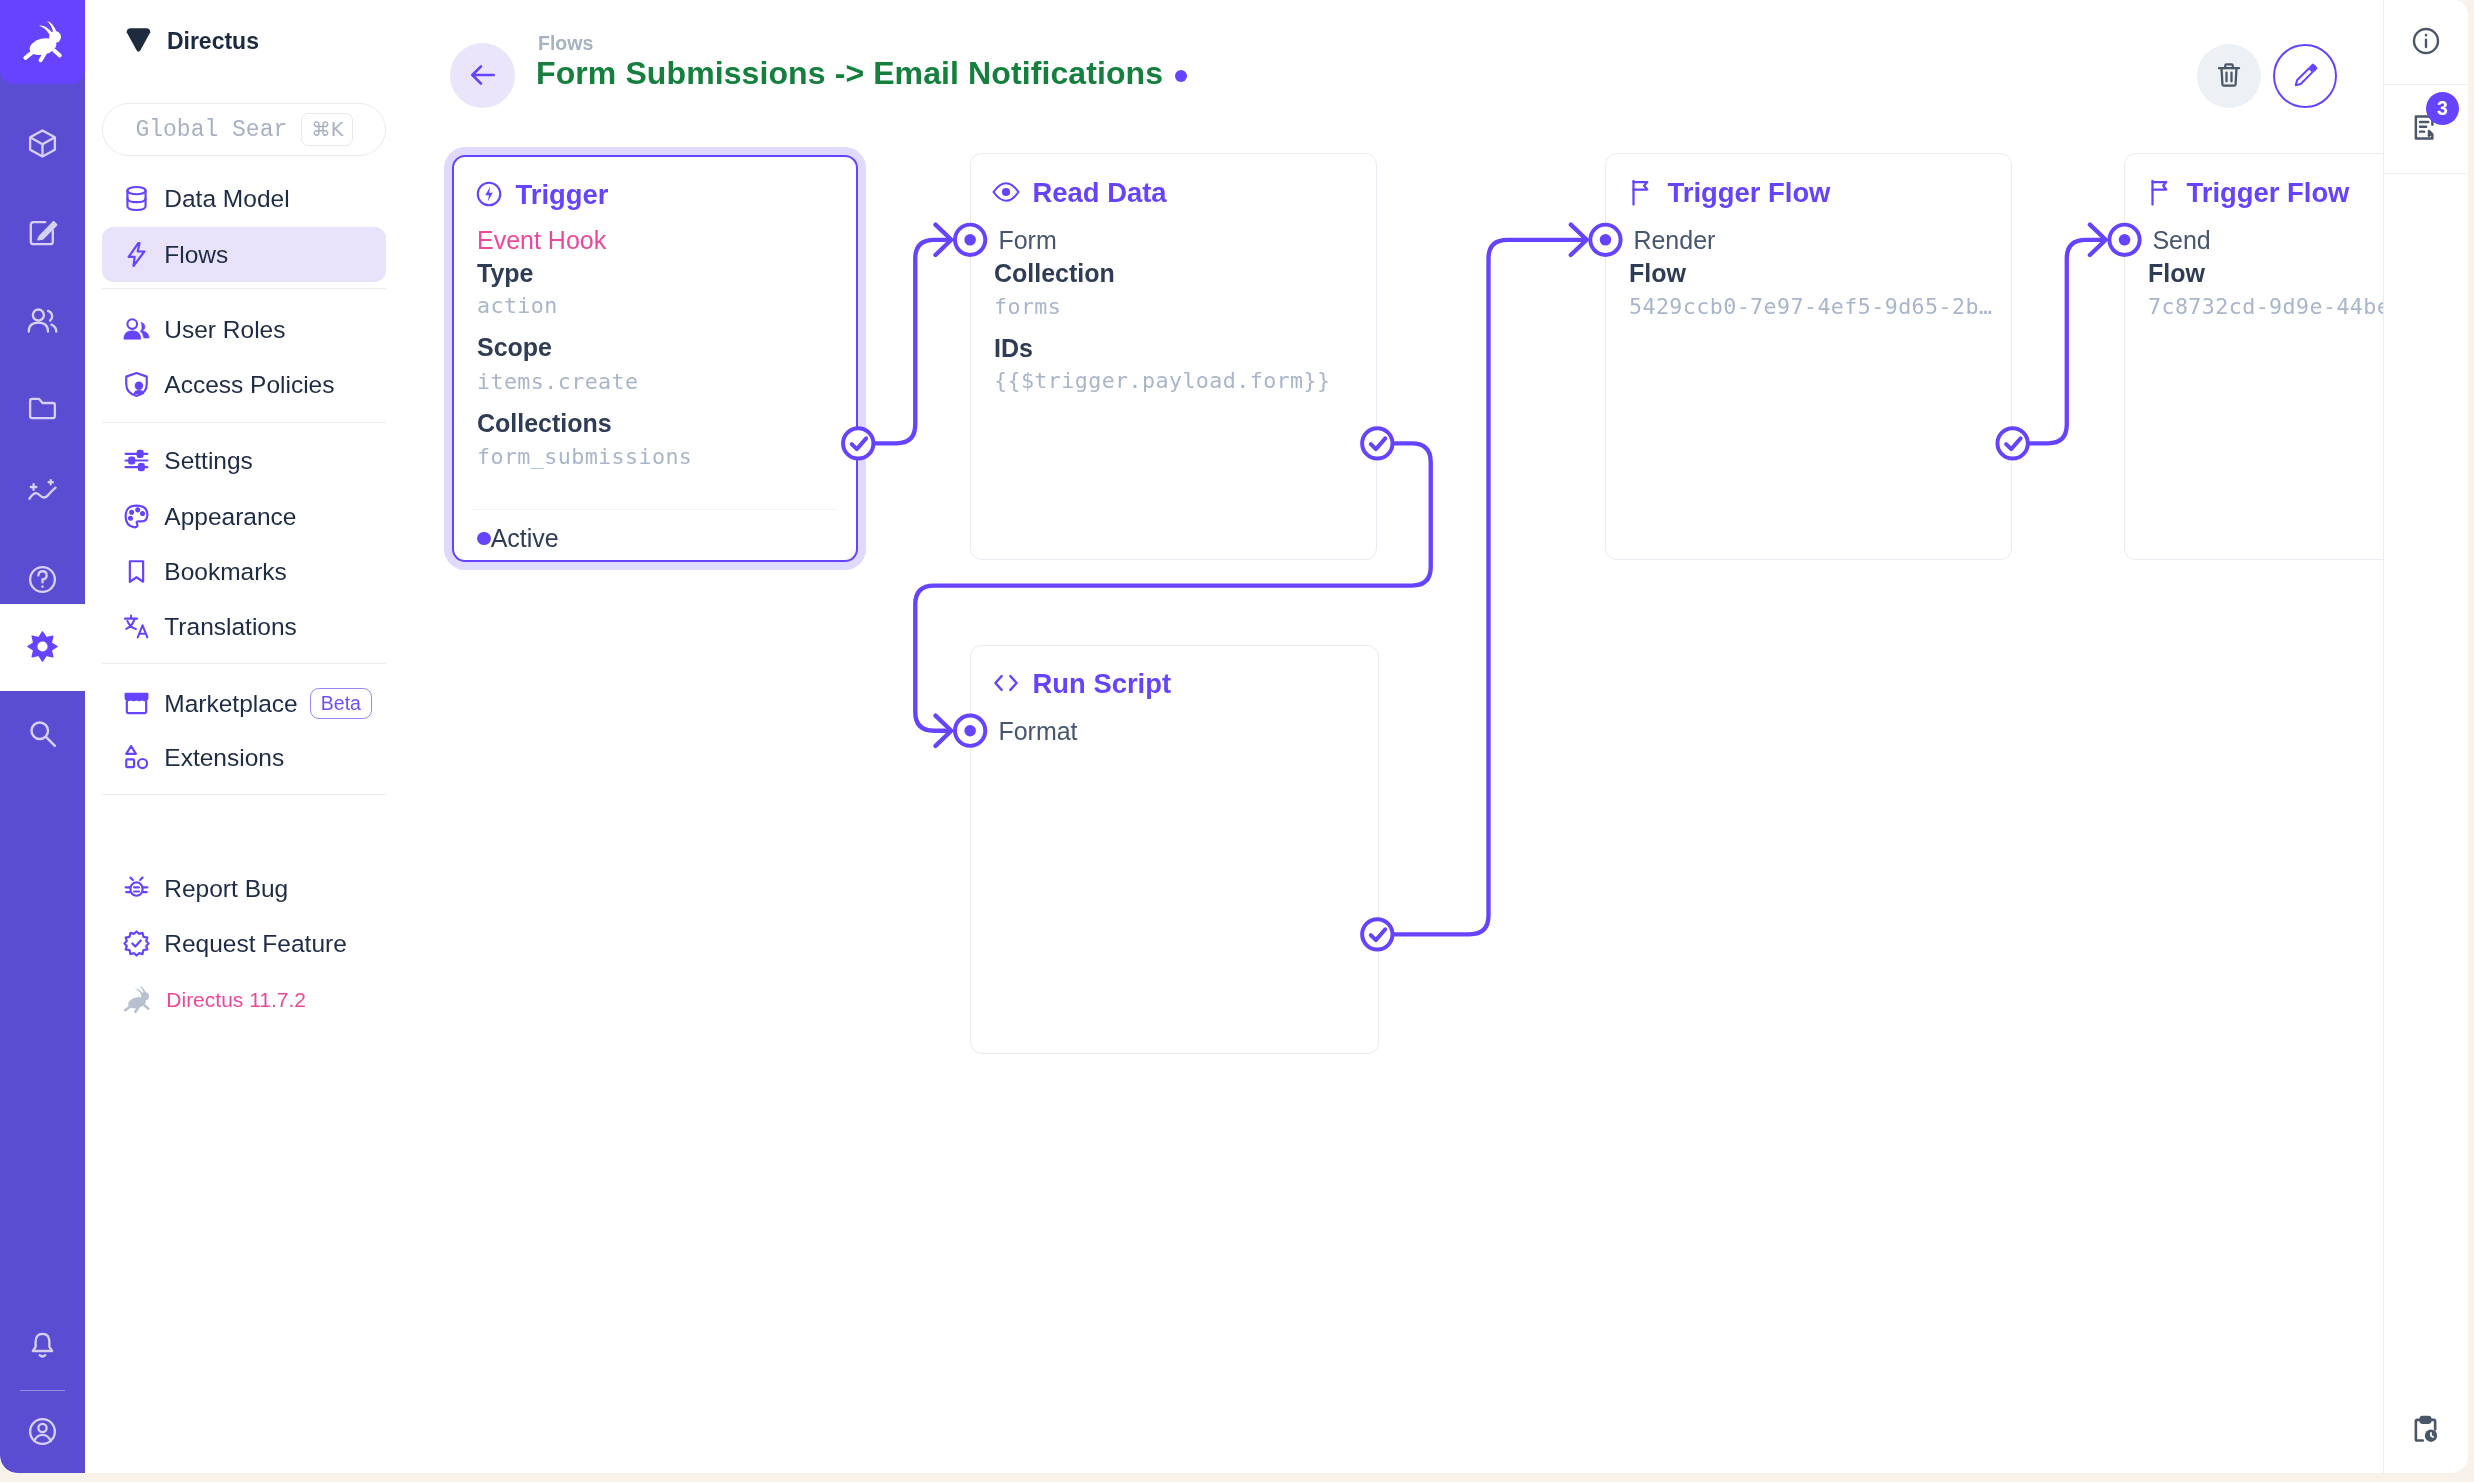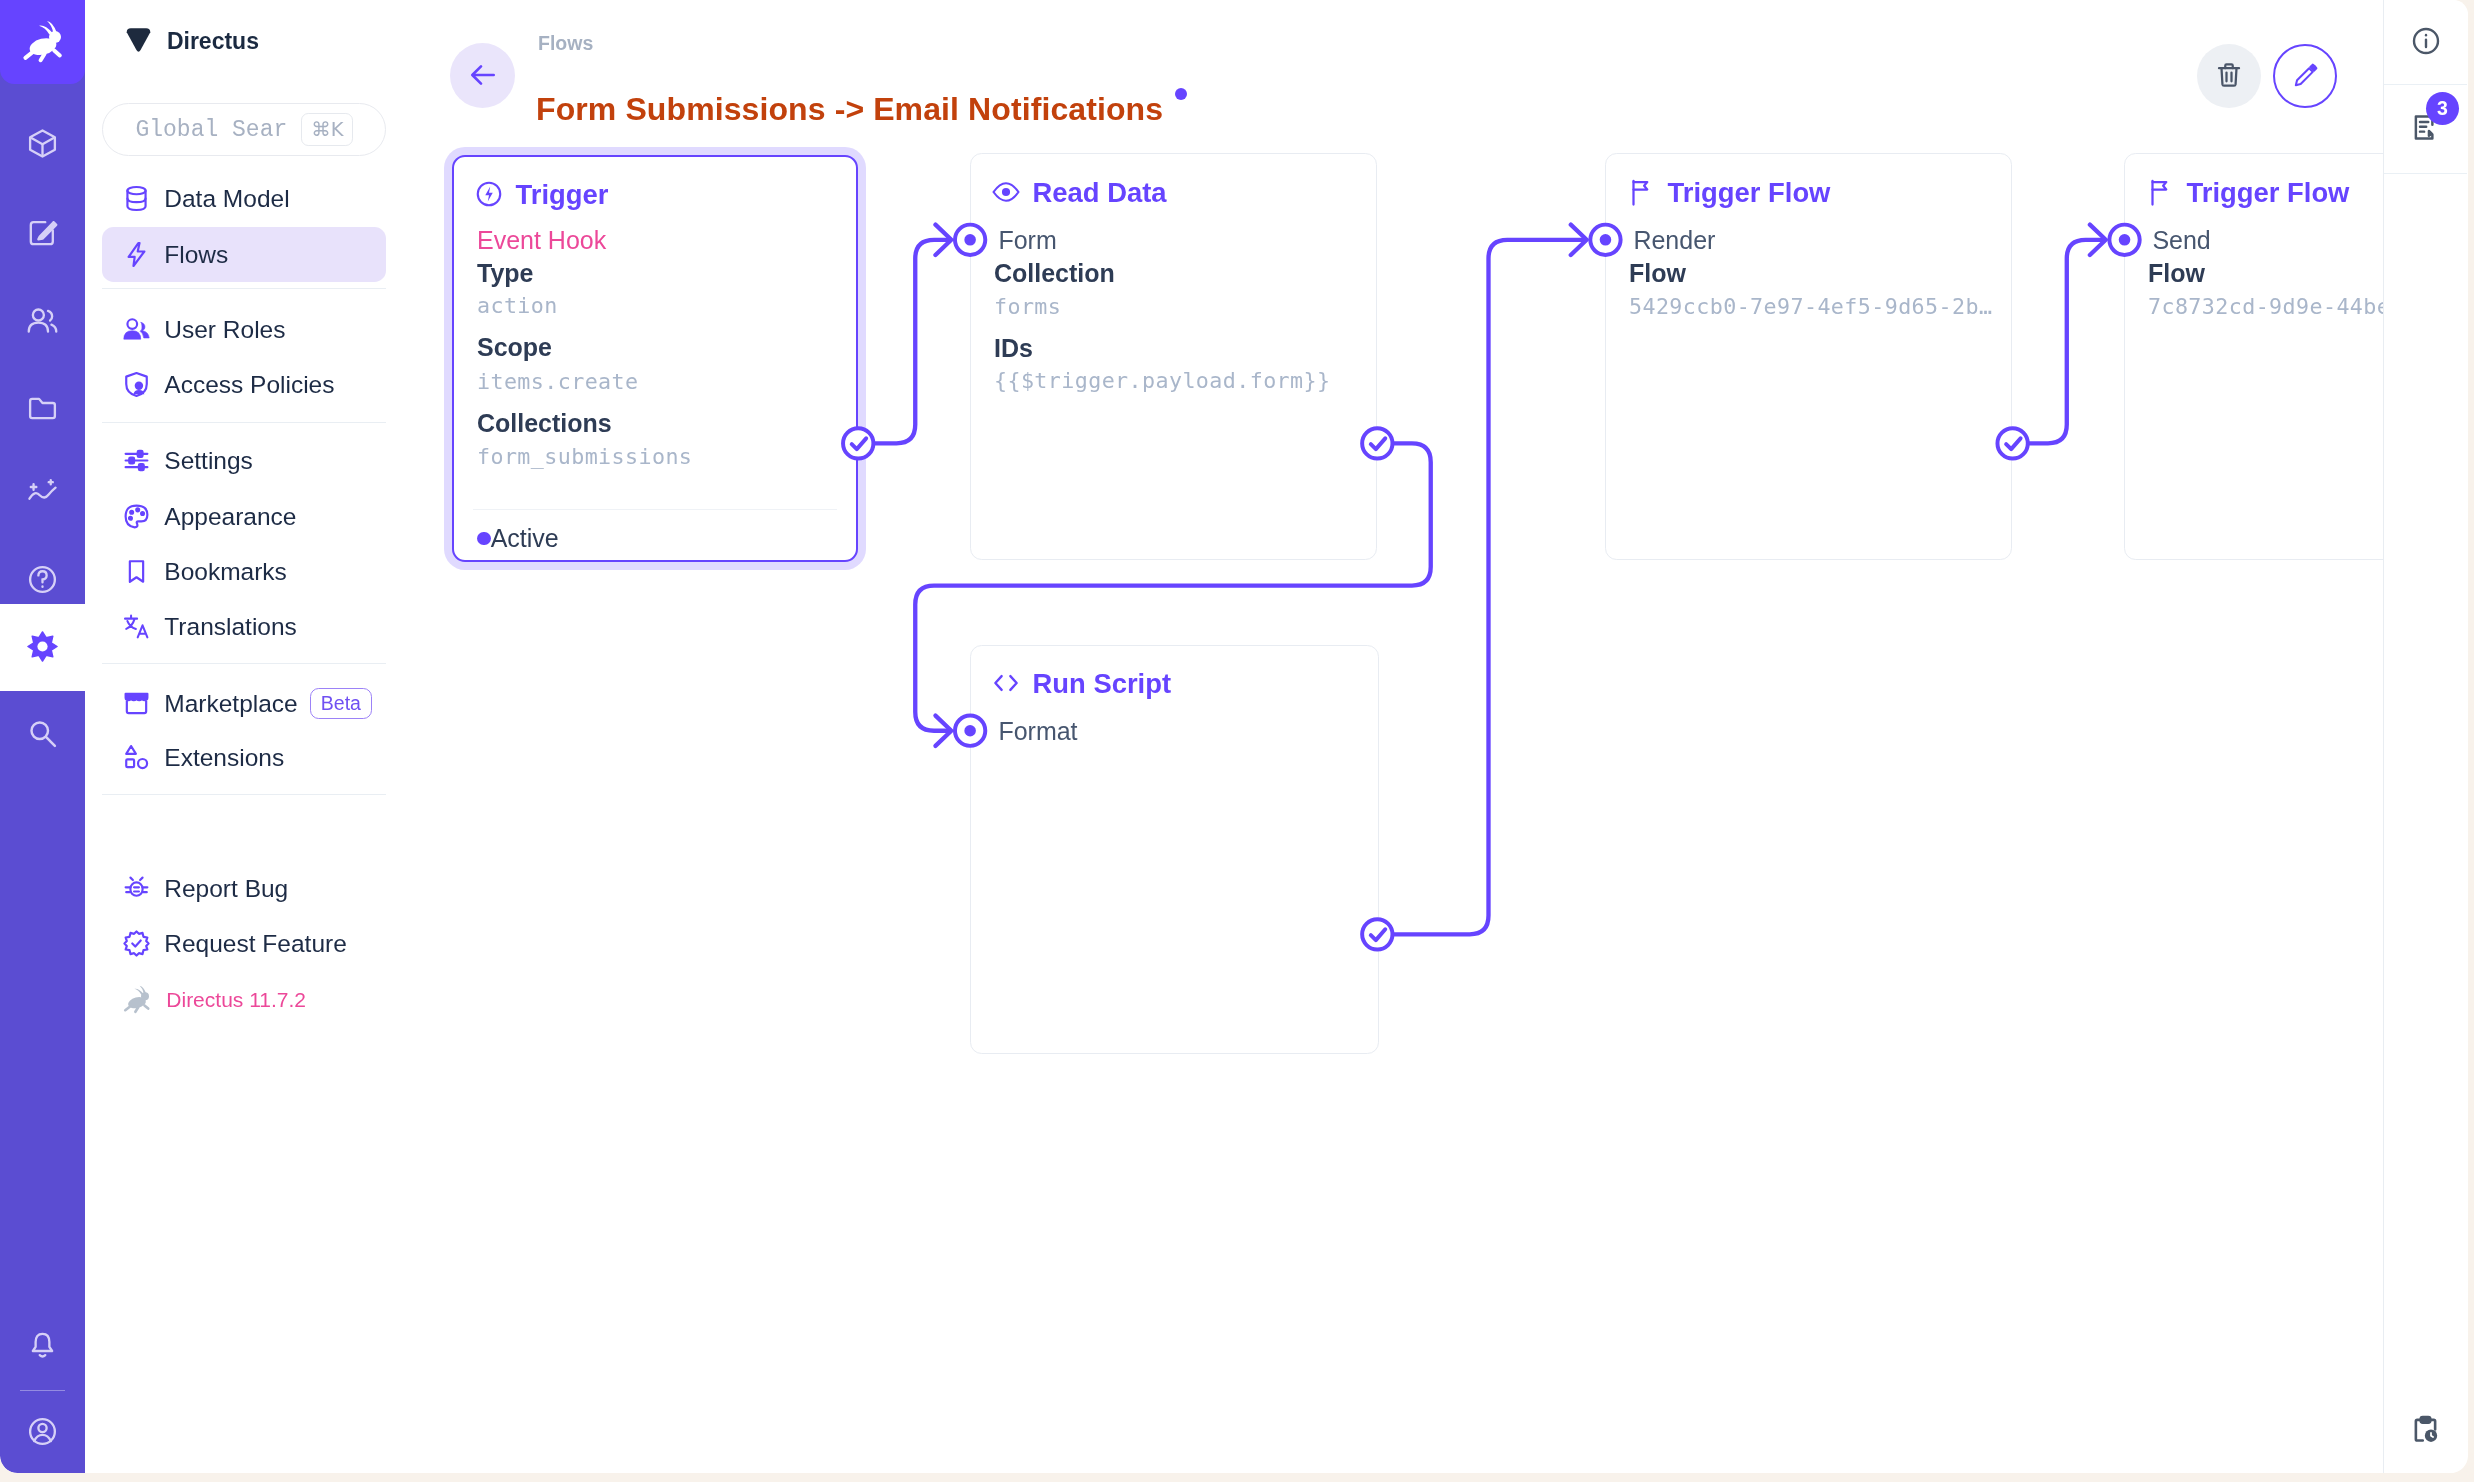--- a/index.html
+++ b/index.html
@@ -69,21 +69,21 @@
   .version-row .nlabel { margin-left: 13px; font-size: 21px; color: #ec4899; font-weight: 500; }
 
   
   .canvas { position: absolute; left: 394px; top: 0; width: 1989px; height: 1473px; background: #FFFFFF; overflow: hidden; }
   .back-btn {
     position: absolute; left: 56px; top: 43px; width: 65px; height: 65px; border-radius: 50%;
     background: #EAE5FB; display: flex; align-items: center; justify-content: center;
   }
   .breadcrumb { position: absolute; left: 144px; top: 32px; font-size: 19.5px; font-weight: 600; color: #A6B1C2; }
   .page-title-row { position: absolute; left: 142px; top: 55px; display: flex; align-items: center; }
-  .page-title { font-size: 32px; font-weight: 700; color: #c2410c; letter-spacing: 0.1px; white-space: nowrap; margin-top: 36px; }
+  .page-title { font-size: 32px; font-weight: 700; color: #15803d; letter-spacing: 0.1px; white-space: nowrap; }
   .title-dot { width: 12.3px; height: 12.3px; border-radius: 50%; background: #6644FF; margin-left: 11.6px; margin-top: 4.3px; }
   .hdr-btn { position: absolute; top: 44px; width: 64px; height: 64px; border-radius: 50%; display: flex; align-items: center; justify-content: center; }
   .trash-btn { left: 1803px; background: #EDF0F4; }
   .edit-btn { left: 1879px; background: #FFFFFF; border: 2.9px solid #6644FF; }
 
   
   .card { position: absolute; background: #FFFFFF; border: 1.4px solid #E8ECF2; border-radius: 11.6px; }
   .card.selected { border: 2.9px solid #6644FF; border-radius: 13px; box-shadow: 0 0 0 8px rgba(102,68,255,0.20); }
   .card-hdr { position: absolute; left: 20px; display: flex; align-items: center; gap: 11.6px; }
   .card-hdr .ctitle { font-size: 27.4px; font-weight: 700; color: #6644FF; white-space: nowrap; }

